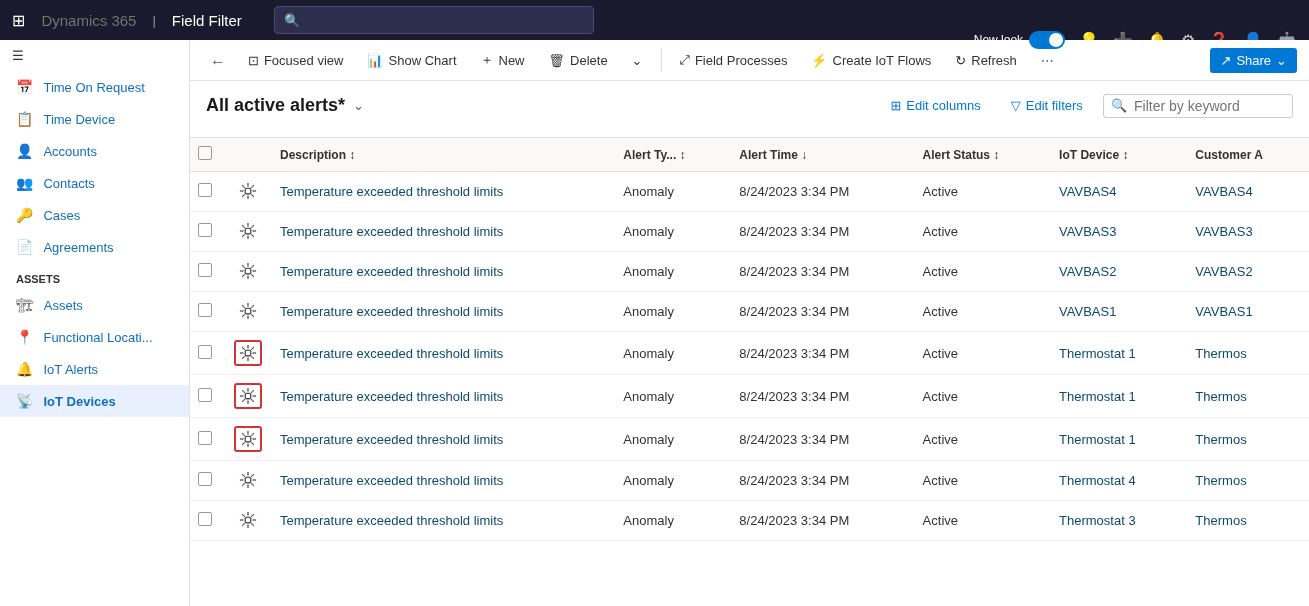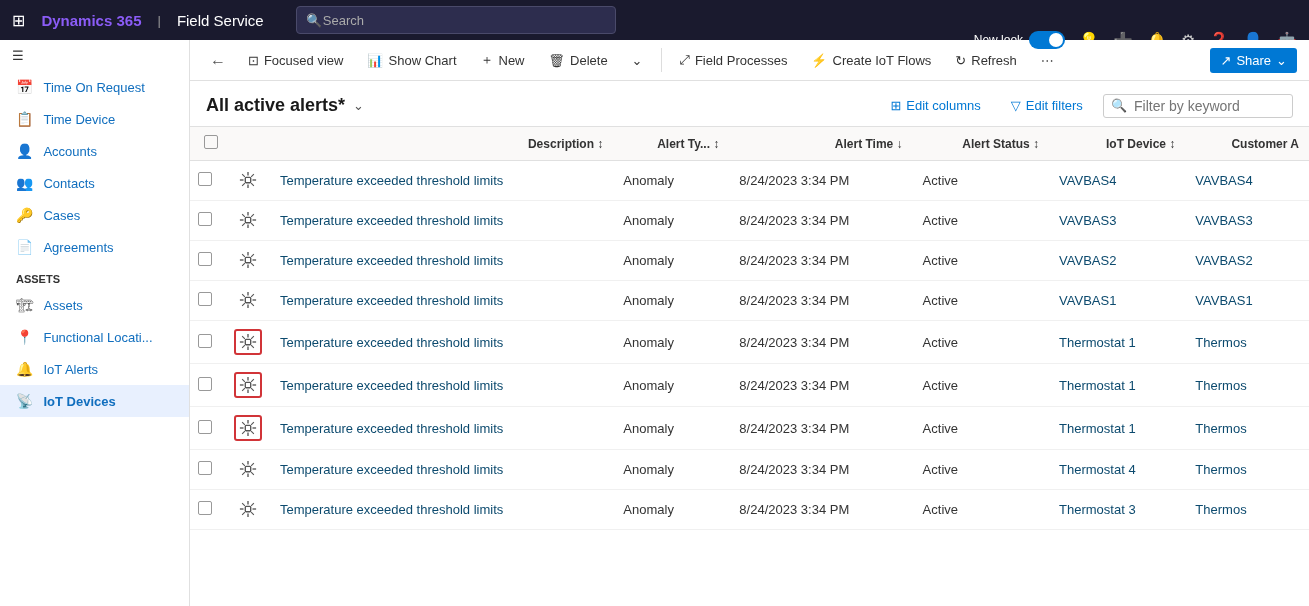--- a/index.html
+++ b/index.html
@@ -4,21 +4,21 @@
   <style>
     * { box-sizing: border-box; margin: 0; padding: 0; }
     body { font-family: 'Segoe UI', Arial, sans-serif; font-size: 13px; background: #f3f2f1; overflow: hidden; }
 
     
     .top-nav {
       display: flex; align-items: center; background: #1a1a2e; color: white;
       height: 40px; padding: 0 12px; gap: 12px;
     }
     .top-nav .waffle { color: white; font-size: 16px; cursor: pointer; margin-right: 4px; }
-    .top-nav .brand { color: #8b5cf6; font-weight: 700; font-size: 15px; }
+    .top-nav .brand { color: #737373; font-weight: 400; font-size: 15px; }
     .top-nav .divider { color: #999; margin: 0 4px; }
     .top-nav .app-name { color: white; font-size: 15px; }
     .top-nav .search-box {
       flex: 1; max-width: 320px; margin: 0 20px;
       background: #2d2d4e; border: 1px solid #4a4a6a; border-radius: 4px;
       display: flex; align-items: center; padding: 0 10px; height: 28px;
     }
     .top-nav .search-box input {
       background: transparent; border: none; color: white; outline: none;
       font-size: 13px; width: 100%;
@@ -74,21 +74,21 @@
       background: #0078d4; color: white; border-radius: 3px;
     }
     .back-btn { padding: 5px 8px; border: none; background: transparent; cursor: pointer; color: #555; font-size: 16px; }
     .ml-auto { margin-left: auto; }
 
     
     .grid-area { flex: 1; background: #fff; overflow-y: auto; padding: 0; }
 
     
     .grid-header-row {
-      display: flex; align-items: center; padding: 12px 16px 8px;
+      display: flex; align-items: center; padding: 12px 16px 19px;
       border-bottom: 1px solid #e0e0e0; gap: 8px;
     }
     .grid-title { font-size: 18px; font-weight: 600; color: #1a1a1a; }
     .grid-title-chevron { color: #555; font-size: 13px; cursor: pointer; }
     .header-actions { margin-left: auto; display: flex; align-items: center; gap: 10px; }
     .header-action-btn {
       display: flex; align-items: center; gap: 5px; padding: 5px 10px;
       border: none; background: transparent; cursor: pointer; font-size: 13px;
       color: #0078d4; border-radius: 3px;
     }
@@ -97,21 +97,21 @@
       padding: 3px 8px; gap: 6px;
     }
     .filter-input-wrap input {
       border: none; outline: none; font-size: 14px; width: 150px;
     }
 
     
     .data-table { width: 100%; border-collapse: collapse; }
     .data-table thead th {
       background: #faf9f8; border-bottom: 1px solid #e0e0e0;
-      padding: 8px 10px; text-align: right; font-weight: 600; font-size: 12px;
+      padding: 8px 10px; text-align: left; font-weight: 600; font-size: 12px;
       color: #333; white-space: nowrap; cursor: pointer; user-select: none;
     }
     .data-table thead th:first-child { width: 36px; padding: 8px; }
     .data-table thead th:nth-child(2) { width: 40px; padding: 8px; }
     .data-table tbody tr { border-bottom: 1px solid #f0f0f0; }
     .data-table tbody td { padding: 8px 10px; font-size: 13px; color: #333; vertical-align: middle; }
     .data-table tbody td:first-child { padding: 8px; width: 36px; }
     .data-table tbody td:nth-child(2) { width: 40px; padding: 8px; }
     .link-blue { color: #0c4a6e; cursor: pointer; text-decoration: none; }
 
@@ -128,24 +128,23 @@
     ::-webkit-scrollbar { width: 6px; }
     ::-webkit-scrollbar-thumb { background: #bbb; border-radius: 3px; }
   </style>
 </head>
 <body>
 
 <div class="top-nav">
   <span class="waffle">⊞</span>
   <span class="brand">Dynamics 365</span>
   <span class="divider">|</span>
-  <span class="app-name">Field Service</span>
+  <span class="app-name">Field Filter</span>
   <div class="search-box">
     <span style="color:#aaa;font-size:13px;">🔍</span>
-    <input type="text" placeholder="Search" style="">
   </div>
   <div class="top-nav-right">
     <div class="new-look">
       <span>New look</span>
       <div class="toggle-switch"></div>
     </div>
     <span class="nav-icon">💡</span>
     <span class="nav-icon">➕</span>
     <span class="nav-icon">🔔</span>
     <span class="nav-icon">⚙</span>

